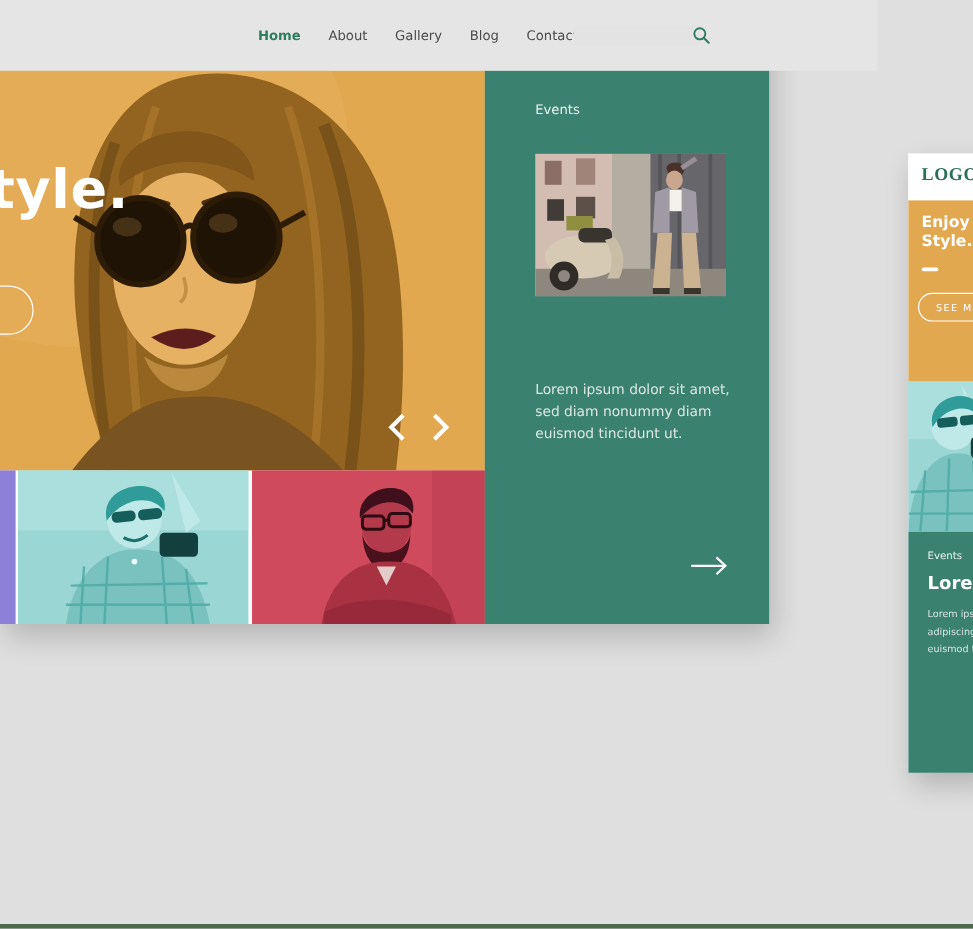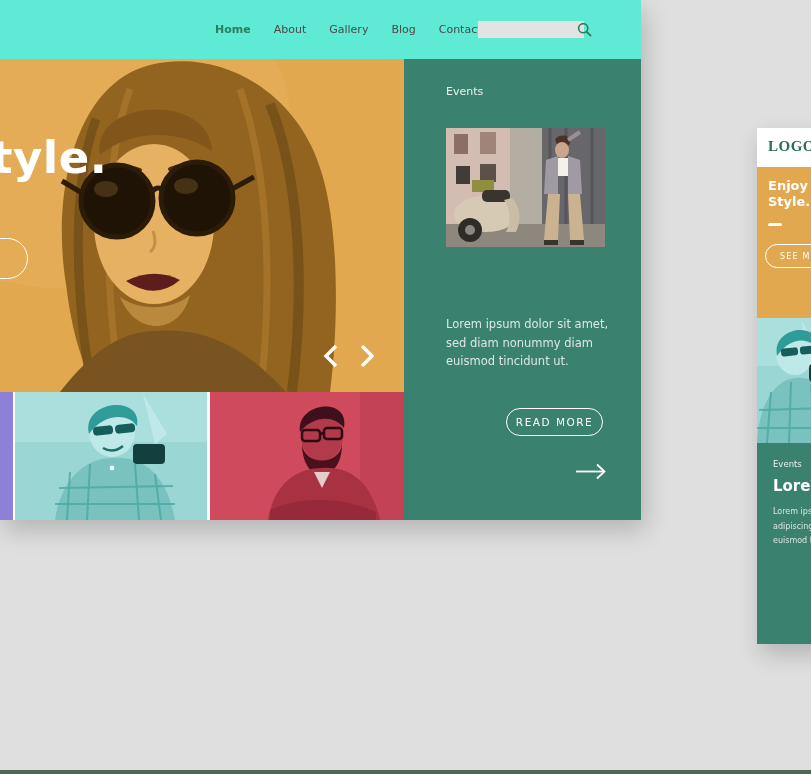--- a/index.html
+++ b/index.html
@@ -2,21 +2,21 @@
 <html><head>
 <meta charset="utf-8">
 <style>
   html,body{margin:0;padding:0;}
   body{background:#cfcfcf;}
   .stage{position:relative;width:811px;height:774px;background:#e0dfdf;overflow:hidden;
          font-family:"DejaVu Sans","Liberation Sans",sans-serif;}
   .card{position:absolute;background:#fff;box-shadow:4px 10px 24px rgba(0,0,0,.20);}
   
   .d-card{left:0;top:127;width:641px;height:520px;}
-  .d-header{position:absolute;left:0;top:0;width:641px;height:59px;background:#5eead4;}
+  .d-header{position:absolute;left:0;top:0;width:731px;height:59px;background:#e5e5e5;}
   .d-nav{position:absolute;left:215px;top:0;height:59px;display:flex;align-items:center;gap:23px;}
   .d-nav .item{font-size:11px;color:#4a4a4a;cursor:pointer;}
   .d-nav .item.active{color:#2e7d5f;font-weight:700;}
   .d-search{position:absolute;left:478px;top:21px;width:94px;height:17px;background:#e3e3e3;
             border:none;outline:none;padding:0 6px;font-size:10px;color:#444;}
   .d-mag{position:absolute;left:577px;top:22px;width:15px;height:15px;cursor:pointer;}
   .d-hero{position:absolute;left:0;top:59px;width:404px;height:333px;background:#e1a850;overflow:hidden;}
   .d-headline{position:absolute;left:-42px;top:72px;color:#fff;font-weight:700;font-size:45px;letter-spacing:.5px;}
   .d-pill-cut{position:absolute;left:-64px;top:179px;width:92px;height:41px;border:1.5px solid #fff;
               border-radius:22px;cursor:pointer;background:transparent;}
@@ -183,21 +183,20 @@
           <rect x="124" y="112" width="14" height="5" fill="#3a342e"></rect>
         </svg>
       </div>
       <div class="d-title">
       </div>
       <div class="d-body">
         <div>Lorem ipsum dolor sit amet,</div>
         <div>sed diam nonummy diam</div>
         <div>euismod tincidunt ut.</div>
       </div>
-      <button class="d-readmore">READ MORE</button>
       <svg class="d-arrow" width="32" height="17" viewBox="0 0 32 17">
         <line x1="1" y1="8.5" x2="29" y2="8.5" stroke="#fff" stroke-width="1.8"></line>
         <polyline points="22,1.5 29.5,8.5 22,15.5" fill="none" stroke="#fff" stroke-width="1.8"></polyline>
       </svg>
     </div>
   </div>
 
   <div class="card m-card">
     <div class="m-header">
       <div class="m-logo">LOGO</div>

